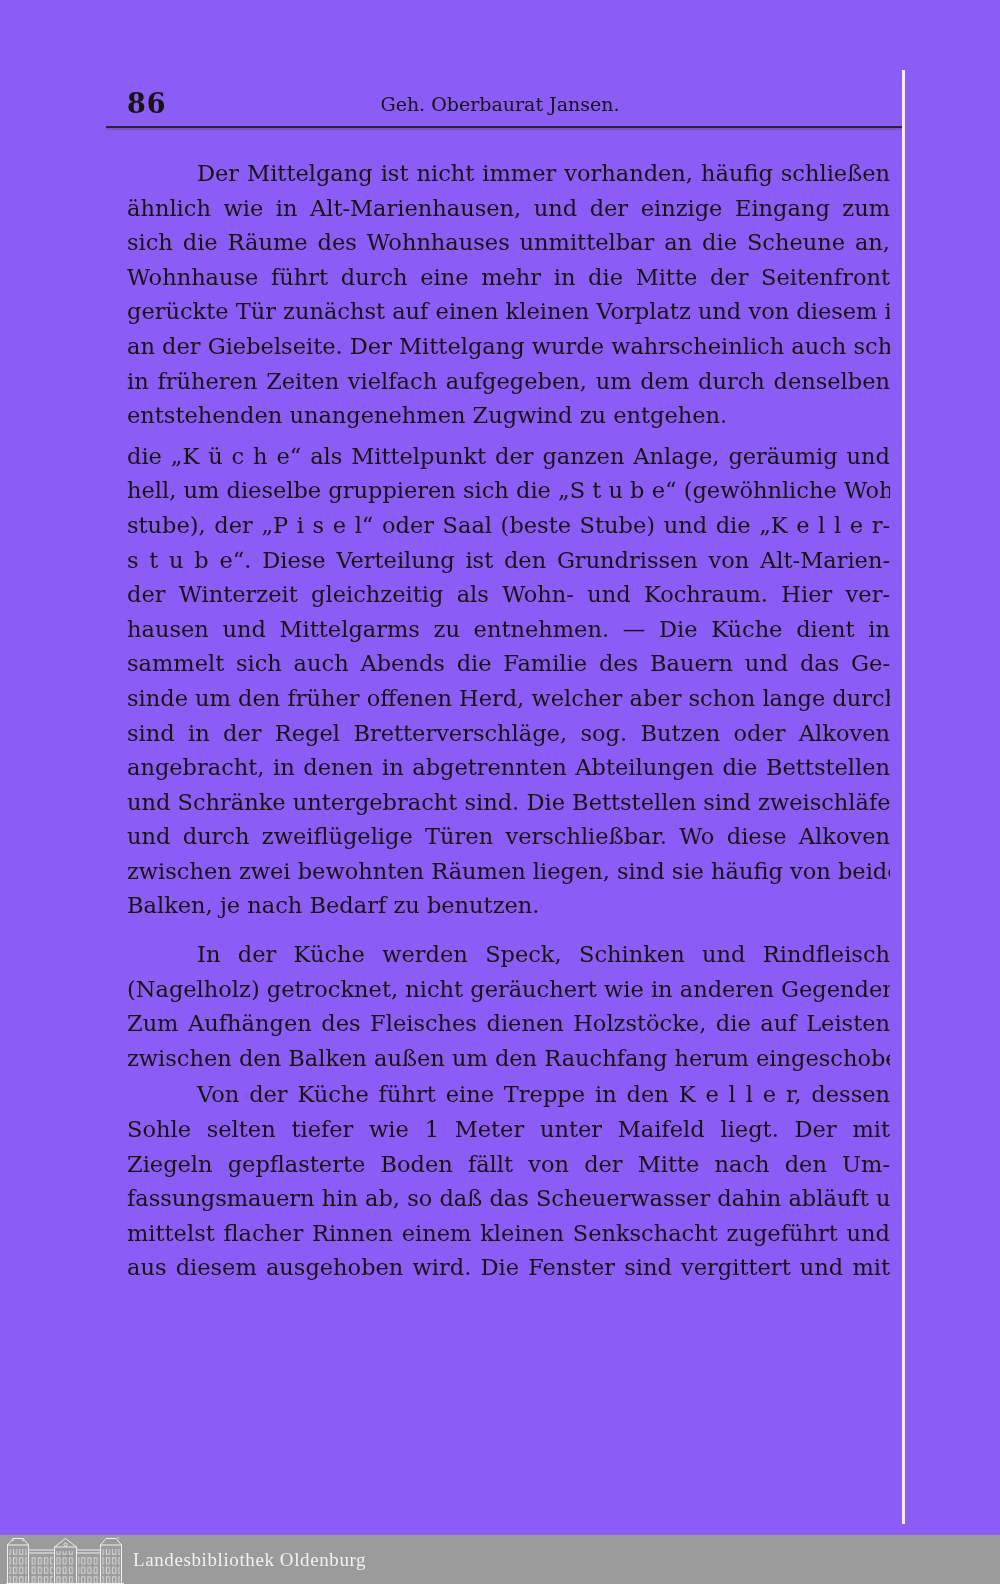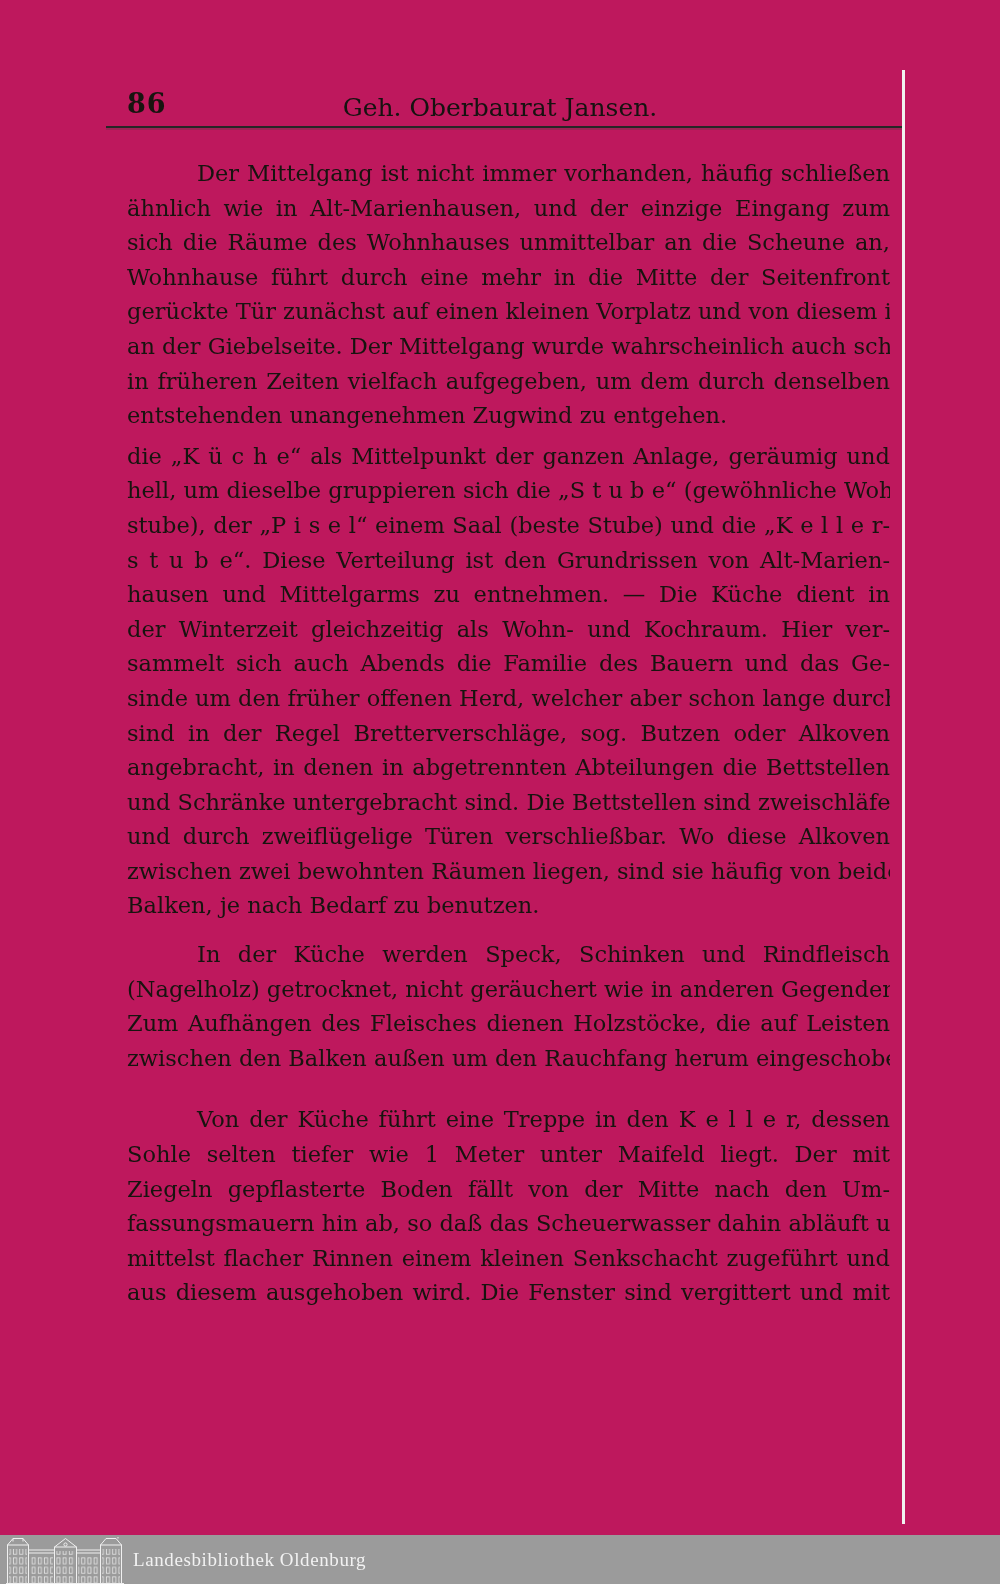--- a/index.html
+++ b/index.html
@@ -5,32 +5,32 @@
   html, body {
     margin: 0; padding: 0;
     width: 1000px; height: 1584px;
     overflow: hidden;
     background: #fcfcfa;
     font-family: "DejaVu Serif", serif;
   }
   .page {
     position: relative;
     width: 1000px; height: 1584px;
-    background: #be185d;
+    background: #8b5cf6;
     color: #17140f;
   }
   
   .page-number {
     position: absolute; left: 127px; top: 88px;
     font-size: 27px; font-weight: bold; letter-spacing: 1px;
   }
   .running-title {
     position: absolute; left: 0; right: 0; top: 93px;
     text-align: center;
-    font-size: 25px; color: #151310;
+    font-size: 19px; color: #151310;
   }
   .header-rule {
     position: absolute; left: 106px; top: 126px;
     width: 798px; height: 2px;
     background: #262626;
     box-shadow: 0 2px 0 rgba(60,60,60,.25);
   }
   
   .scan-streak {
     position: absolute; left: 902px; top: 70px; bottom: 60px;
@@ -38,21 +38,21 @@
   }
   
   .text-block {
     position: absolute; left: 127px; top: 156px;
     width: 763px;
     font-size: 22.5px;
     line-height: 34.6px;
   }
   .para { margin: 0 0 14px 0; }
   .para:nth-child(1) { margin-bottom: 6px; }
-  .para:nth-child(3) { margin-bottom: 27px; }
+  .para:nth-child(3) { margin-bottom: 2px; }
   .line {
     text-align: justify;
     text-align-last: justify;
     white-space: nowrap;
     overflow: hidden;
     height: 34.6px;
   }
   .line.first { text-indent: 70px; }
   .line.flush { text-align-last: left; }
   
@@ -94,24 +94,24 @@
         <div class="line">sich die Räume des Wohnhauses unmittelbar an die Scheune an,</div>
         <div class="line">Wohnhause führt durch eine mehr in die Mitte der Seitenfront</div>
         <div class="line">gerückte Tür zunächst auf einen kleinen Vorplatz und von diesem in</div>
         <div class="line">an der Giebelseite. Der Mittelgang wurde wahrscheinlich auch schon</div>
         <div class="line">in früheren Zeiten vielfach aufgegeben, um dem durch denselben</div>
         <div class="line flush">entstehenden unangenehmen Zugwind zu entgehen.</div>
       </div>
       <div class="para">
         <div class="line">die „K ü c h e“ als Mittelpunkt der ganzen Anlage, geräumig und</div>
         <div class="line">hell, um dieselbe gruppieren sich die „S t u b e“ (gewöhnliche Wohn-</div>
-        <div class="line">stube), der „P i s e l“ einem Saal (beste Stube) und die „K e l l e r-</div>
+        <div class="line">stube), der „P i s e l“ oder Saal (beste Stube) und die „K e l l e r-</div>
         <div class="line">s t u b e“. Diese Verteilung ist den Grundrissen von Alt-Marien-</div>
+        <div class="line">der Winterzeit gleichzeitig als Wohn- und Kochraum. Hier ver-</div>
         <div class="line">hausen und Mittelgarms zu entnehmen. — Die Küche dient in</div>
-        <div class="line">der Winterzeit gleichzeitig als Wohn- und Kochraum. Hier ver-</div>
         <div class="line">sammelt sich auch Abends die Familie des Bauern und das Ge-</div>
         <div class="line">sinde um den früher offenen Herd, welcher aber schon lange durch</div>
         <div class="line">sind in der Regel Bretterverschläge, sog. Butzen oder Alkoven</div>
         <div class="line">angebracht, in denen in abgetrennten Abteilungen die Bettstellen</div>
         <div class="line">und Schränke untergebracht sind. Die Bettstellen sind zweischläferig</div>
         <div class="line">und durch zweiflügelige Türen verschließbar. Wo diese Alkoven</div>
         <div class="line">zwischen zwei bewohnten Räumen liegen, sind sie häufig von beiden</div>
         <div class="line flush">Balken, je nach Bedarf zu benutzen.</div>
       </div>
       <div class="para">

